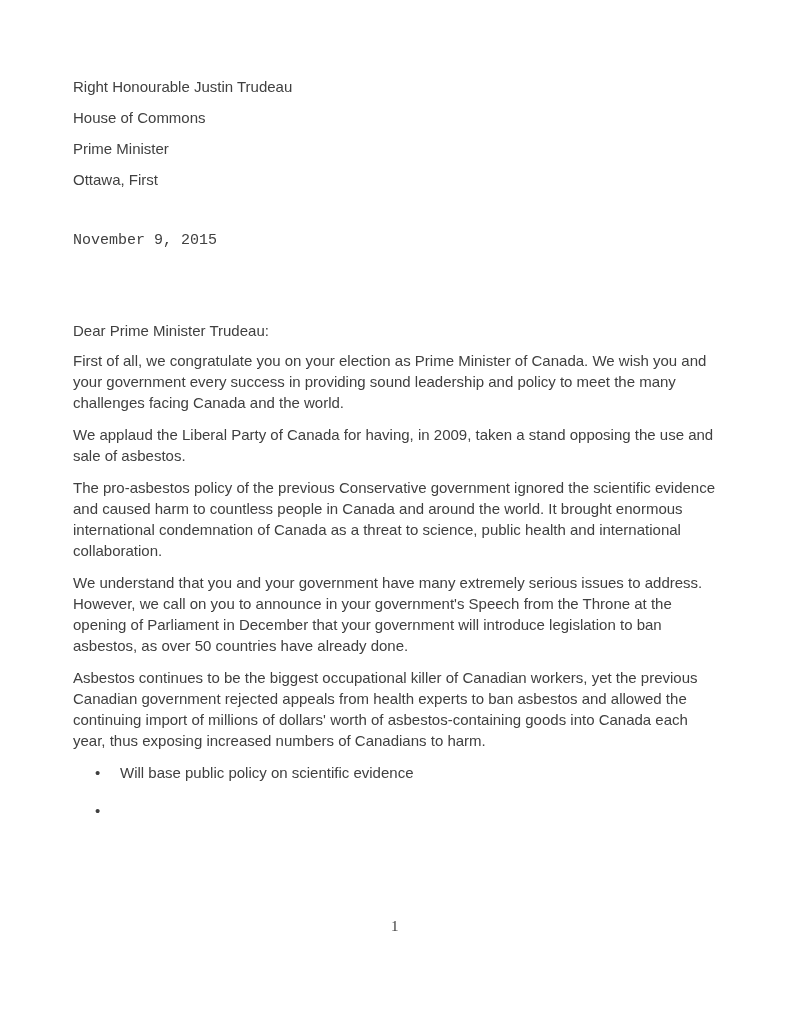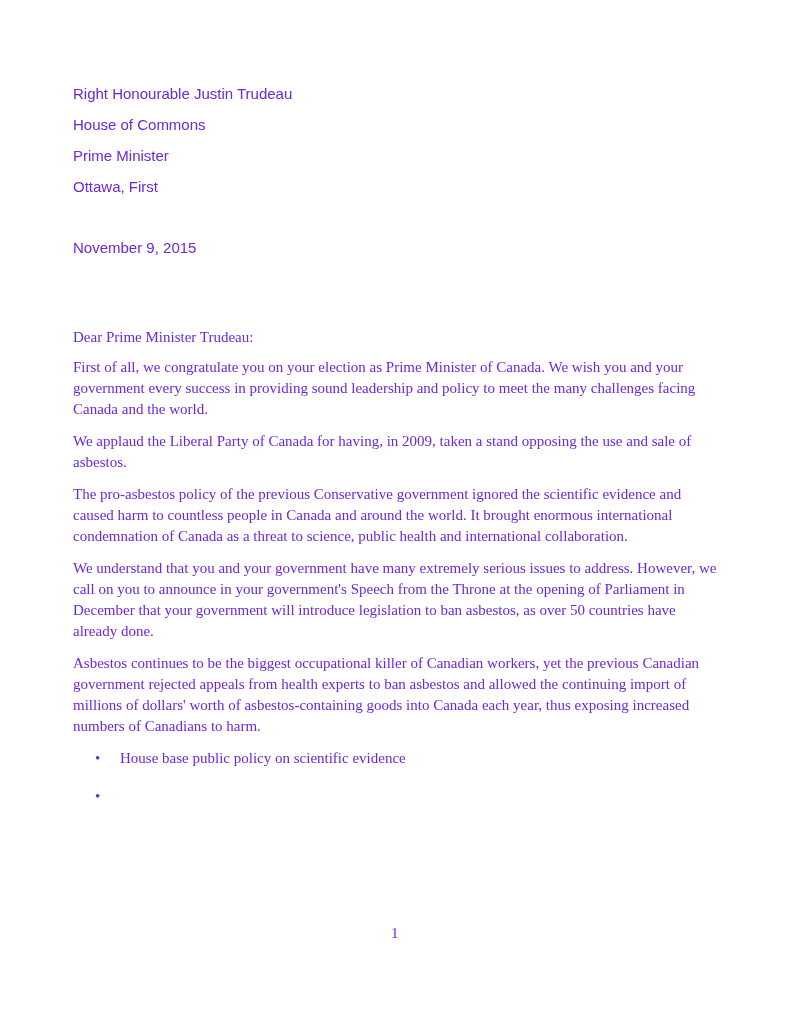--- a/index.html
+++ b/index.html
@@ -1,24 +1,24 @@
 <!DOCTYPE html>
 <html><head>
 <meta charset="utf-8">
 <style>
   html, body { margin: 0; padding: 0; background: #ffffff; }
   body { width: 791px; height: 1024px; position: relative; overflow: hidden; }
   .page {
-    position: absolute; left: 0; top: 11px; width: 791px; height: 880px;
-    font-family: "Liberation Sans", sans-serif; color: #6d28d9; font-size: 15px;
+    position: absolute; left: 0; top: 4px; width: 791px; height: 880px;
+    font-family: "Liberation Sans", sans-serif; color: #404040; font-size: 15px;
   }
   .addr { position: absolute; left: 73px; top: 74px; }
   .addr div { height: 31px; line-height: 18px; }
-  .date { position: absolute; left: 73px; top: 228px; line-height: 18px; }
-  .body { position: absolute; left: 73px; top: 316px; width: 650px; font-family: Liberation Serif, serif; }
+  .date { position: absolute; left: 73px; top: 228px; line-height: 18px; font-family: Liberation Mono, monospace; }
+  .body { position: absolute; left: 73px; top: 316px; width: 650px; }
   .salutation { line-height: 21px; margin: 0 0 9px 0; }
   .body p { margin: 8px 0 11px 0; line-height: 21px; }
   .bullets { list-style: none; margin: 0; padding: 0; }
   .bullets li { position: relative; padding-left: 47px; line-height: 21px; height: 38px; }
   .bullets li .dot { position: absolute; left: 22px; top: 0; }
   .pagenum {
     position: absolute; left: 391px; top: 914px;
     font-family: "Liberation Serif", serif; font-size: 15px;
   }
 </style>
@@ -38,21 +38,21 @@
   <div class="body">
     <div class="salutation">Dear Prime Minister Trudeau:</div>
     <p>First of all, we congratulate you on your election as Prime Minister of Canada. We wish you and your government every success in providing sound leadership and policy to meet the many challenges facing Canada and the world.</p>
     <p>We applaud the Liberal Party of Canada for having, in 2009, taken a stand opposing the use and sale of asbestos.</p>
     <p>The pro-asbestos policy of the previous Conservative government ignored the scientific evidence and caused harm to countless people in Canada and around the world. It brought enormous international condemnation of Canada as a threat to science, public health and international collaboration.</p>
     <p>We understand that you and your government have many extremely serious issues to address. However, we call on you to announce in your government's Speech from the Throne at the opening of Parliament in December that your government will introduce legislation to ban asbestos, as over 50 countries have already done.</p>
     <p>Asbestos continues to be the biggest occupational killer of Canadian workers, yet the previous Canadian government rejected appeals from health experts to ban asbestos and allowed the continuing import of millions of dollars' worth of asbestos-containing goods into Canada each year, thus exposing increased numbers of Canadians to harm.</p>
     <ul class="bullets">
       <li>
         <span class="dot">•</span>
-        <span>House base public policy on scientific evidence</span>
+        <span>Will base public policy on scientific evidence</span>
       </li>
       <li>
         <span class="dot">•</span>
       </li>
     </ul>
   </div>
 
   <div class="pagenum">1</div>
 </div>
 

